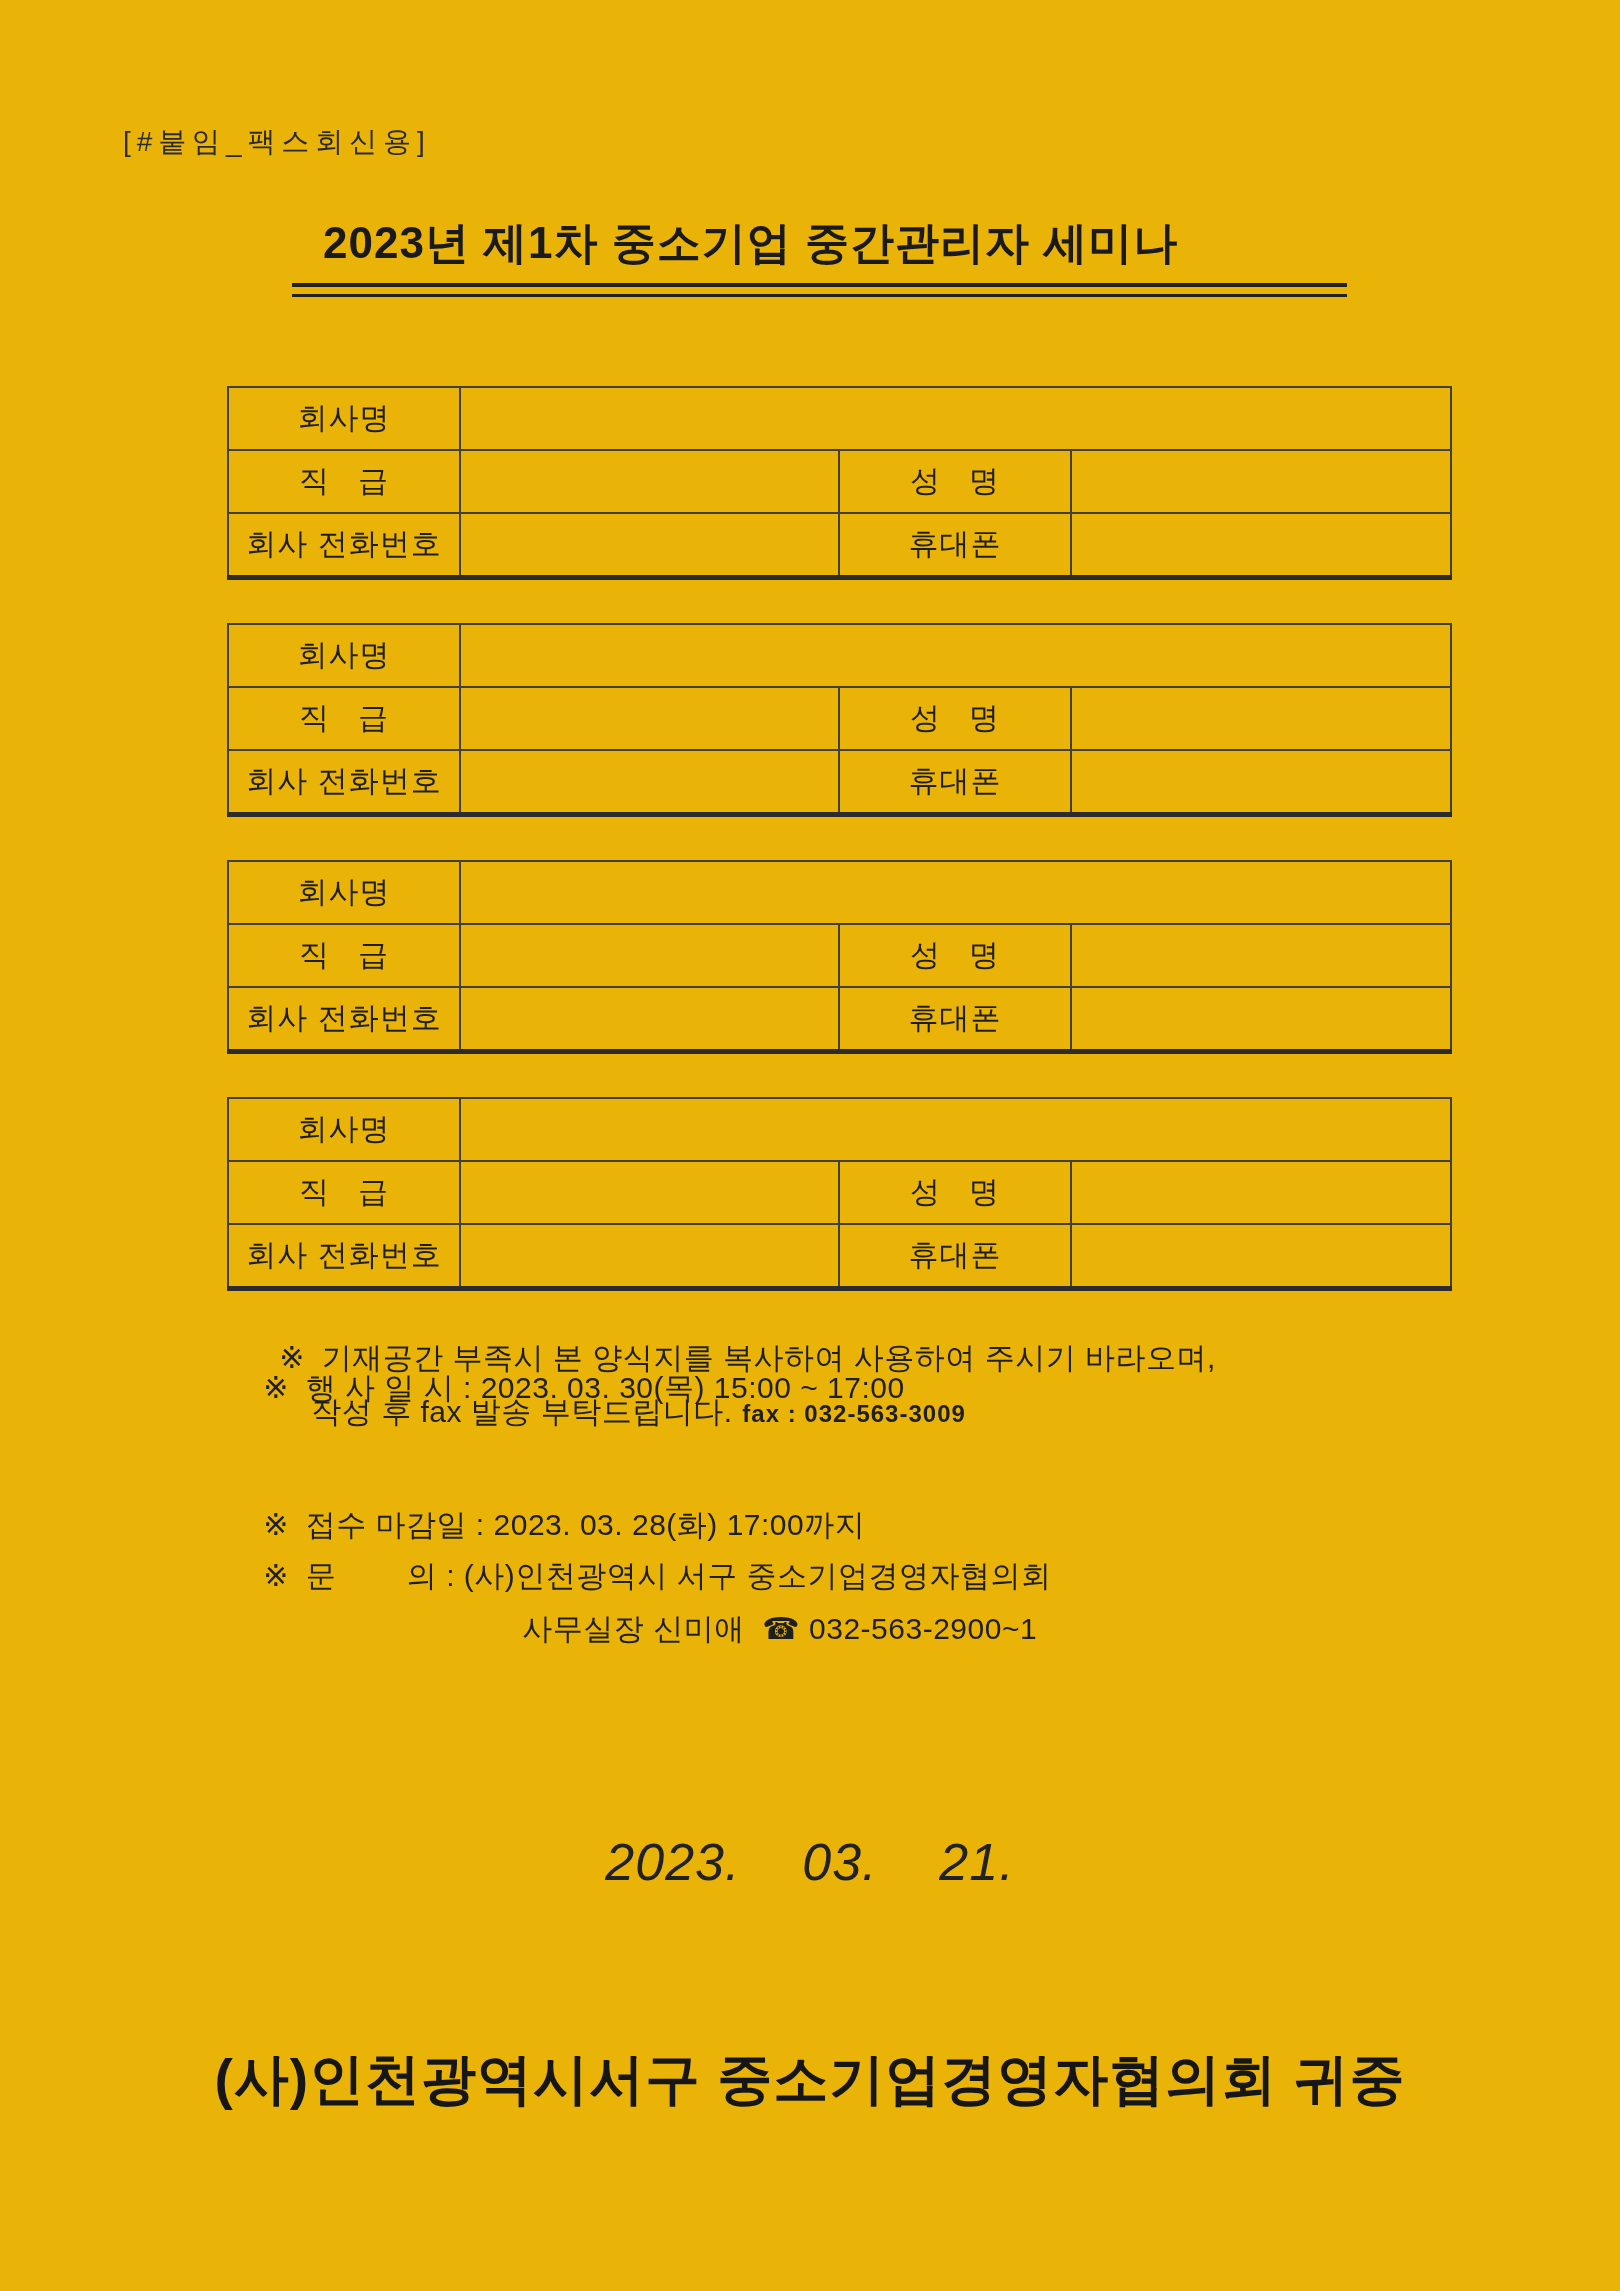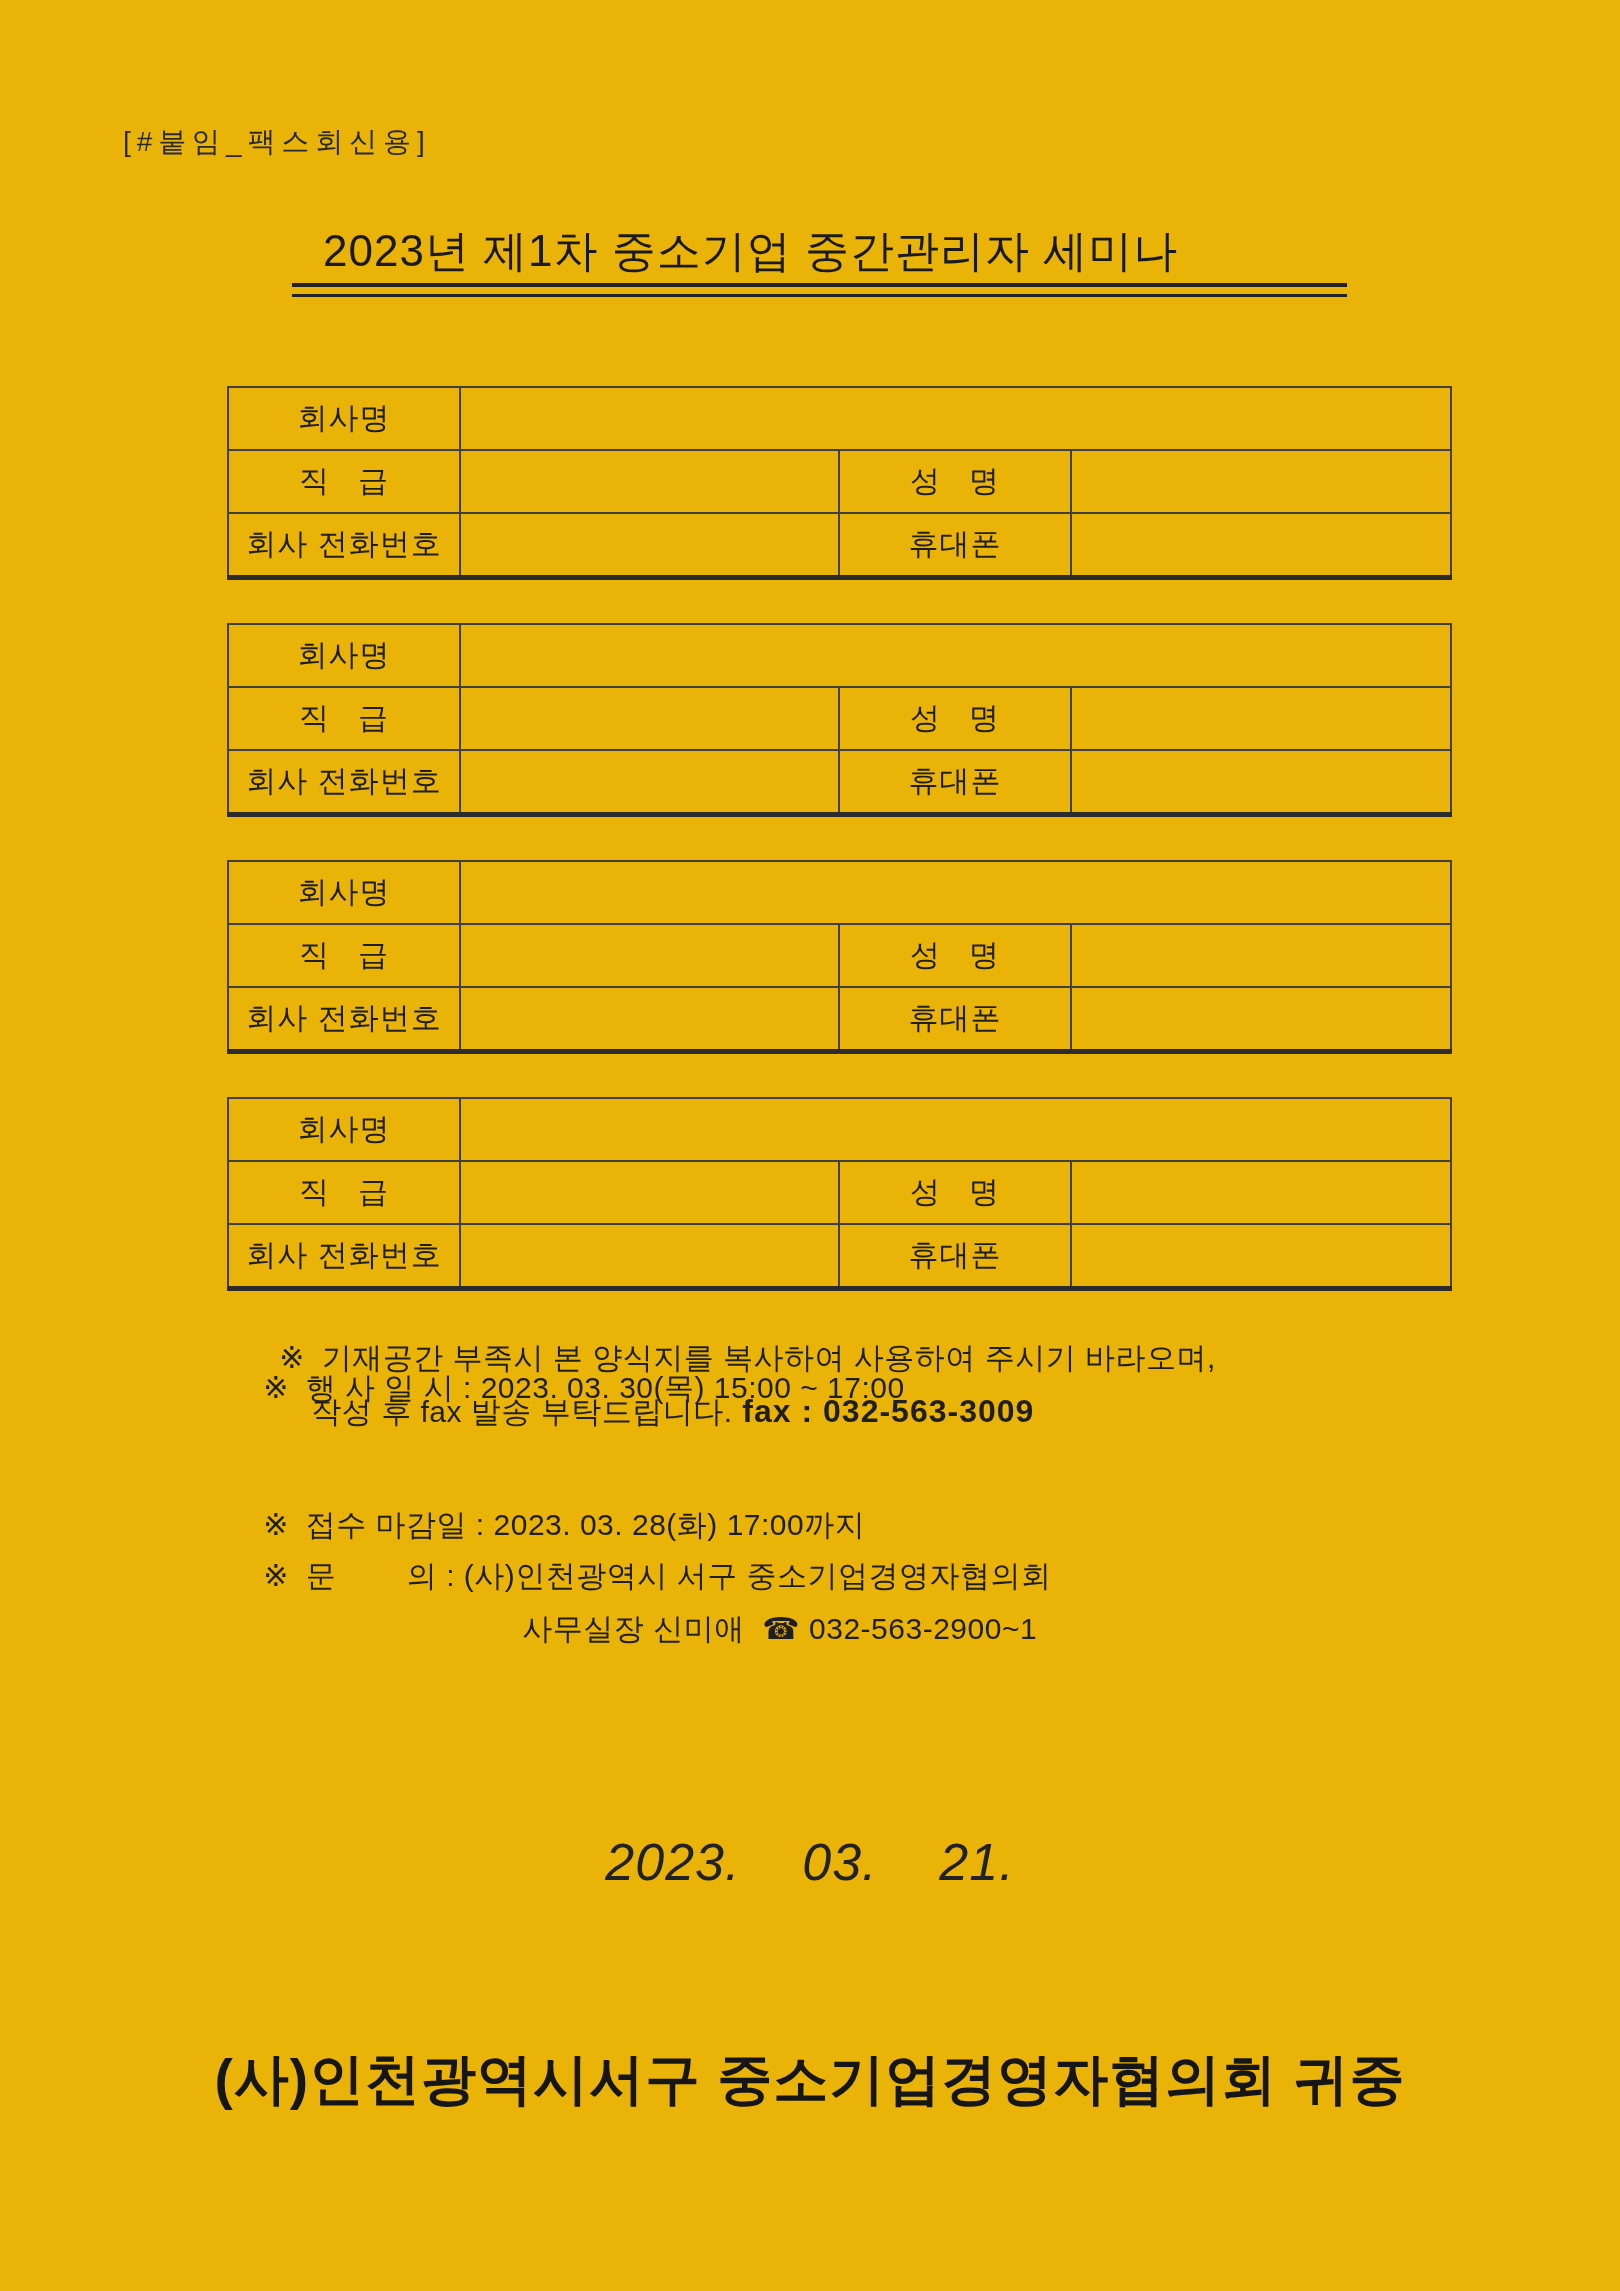--- a/index.html
+++ b/index.html
@@ -11,22 +11,22 @@
     font-family:"Liberation Sans","DejaVu Sans",sans-serif;
     color:#1e1e1e;
     overflow:hidden;
   }
   .tag {
     position:absolute; left:123px; top:123px;
     font-size:28px; letter-spacing:5.9px; color:#2a2a2a;
     white-space:pre;
   }
   .title {
-    position:absolute; left:323px; top:222px;
-    font-size:44px; font-weight:normal; letter-spacing:1px;
+    position:absolute; left:323px; top:214px;
+    font-size:44px; font-weight:bold; letter-spacing:1px;
     white-space:pre; color:#1a1a1a;
   }
   .title-underline {
     position:absolute; left:292px; top:283px;
     width:1055px; height:6.9px;
     border-top:4.9px solid #222;
     border-bottom:3.9px solid #222;
   }
   .tables { position:absolute; left:227px; top:370px; }
   table.entry-table {
@@ -54,21 +54,21 @@
     position:absolute; font-size:30px; letter-spacing:0.5px;
     white-space:pre; color:#1f1f1f;
   }
   .note .marker { display:inline-block; margin-right:16.7px; }
   .n1 { left:244px; top:1304px; }
   .n2 { left:276px; top:1358px; }
   .n3 { left:228px; top:1334px; }
   .n4 { left:228px; top:1471px; }
   .n5 { left:228px; top:1522px; }
   .n6 { left:487px; top:1575px; }
-  .fax-number { font-weight:bold; font-size:32px; margin-left:9.8px; letter-spacing:1px; }
+  .fax-number { font-weight:bold; font-size:24px; margin-left:9.8px; letter-spacing:1px; }
   .date-line {
     position:absolute; left:0; top:1832px; width:100%;
     text-align:center; font-size:52px; letter-spacing:1px;
     white-space:pre; color:#222;font-style:italic;
   }
   .recipient-line {
     position:absolute; left:0; top:2043px; width:100%;
     text-align:center; font-size:55px; font-weight:bold;
     letter-spacing:1px; white-space:pre; color:#161616;
   }

